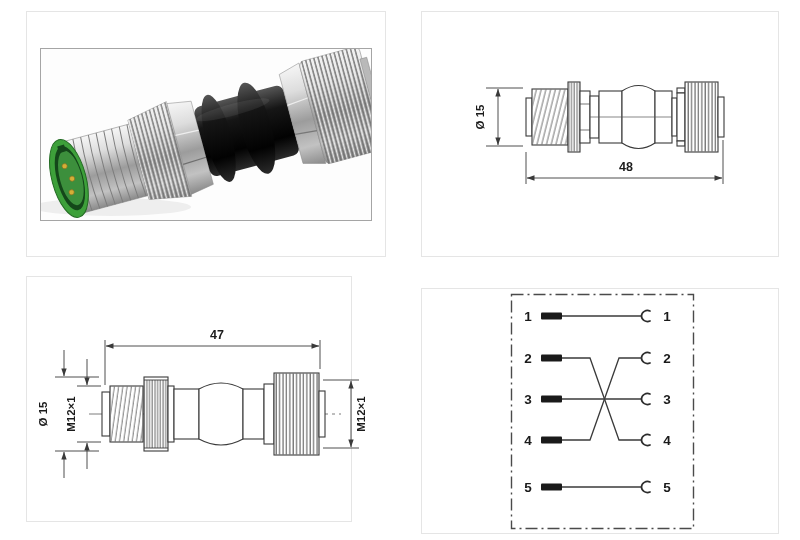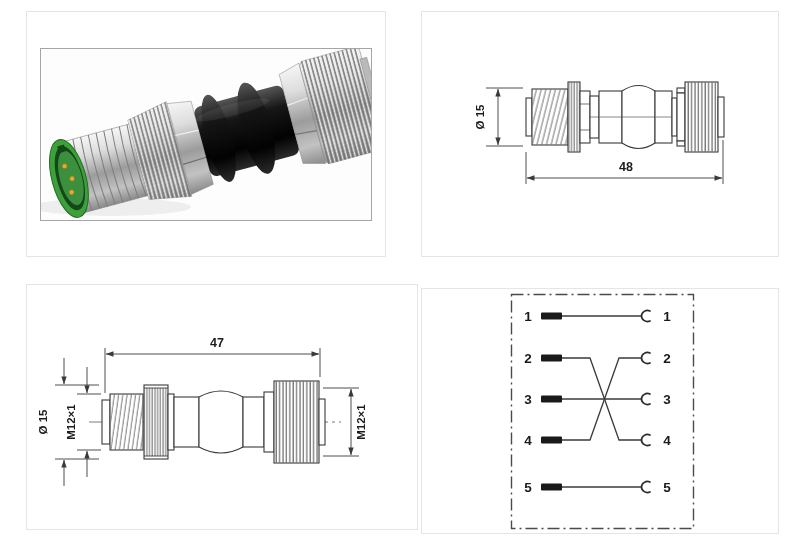--- a/index.html
+++ b/index.html
@@ -1,21 +1,21 @@
 <!DOCTYPE html>
 <html><head>
 <meta charset="utf-8">
 <style>
   html,body{margin:0;padding:0;background:#ffffff;}
   #stage{position:relative;width:800px;height:540px;background:#ffffff;overflow:hidden;
          font-family:"Liberation Sans",sans-serif;}
   .panel{position:absolute;background:#ffffff;border:1px solid #e5e5e5;box-sizing:border-box;}
   #panel-photo   {left:26px;top:11px;width:360px;height:246px;}
   #panel-side    {left:421px;top:11px;width:358px;height:246px;}
-  #panel-detail  {left:26px;top:284px;width:392px;height:246px;}
+  #panel-detail  {left:26px;top:276px;width:326px;height:246px;}
   #panel-wiring  {left:421px;top:288px;width:358px;height:246px;}
   .photo-frame{position:absolute;left:13px;top:36px;width:330px;height:171px;
                border:1px solid #a5a5a5;box-sizing:content-box;background:#fdfdfd;}
   svg{display:block;}
   .ln   {stroke:#3a3a3a;stroke-width:1.1;fill:#ffffff;}
   .dim  {stroke:#3a3a3a;stroke-width:0.9;fill:none;}
   .cl   {stroke:#5a5a5a;stroke-width:0.8;fill:none;stroke-dasharray:14 4 3 4;}
   .dimtxt{font-family:"Liberation Sans",sans-serif;font-size:11.5px;font-weight:600;fill:#1c1c1c;}
   .numtxt{font-family:"Liberation Sans",sans-serif;font-size:12.5px;font-weight:600;fill:#1c1c1c;}
   .pintxt{font-family:"Liberation Sans",sans-serif;font-size:13.5px;font-weight:600;fill:#1a1a1a;}

